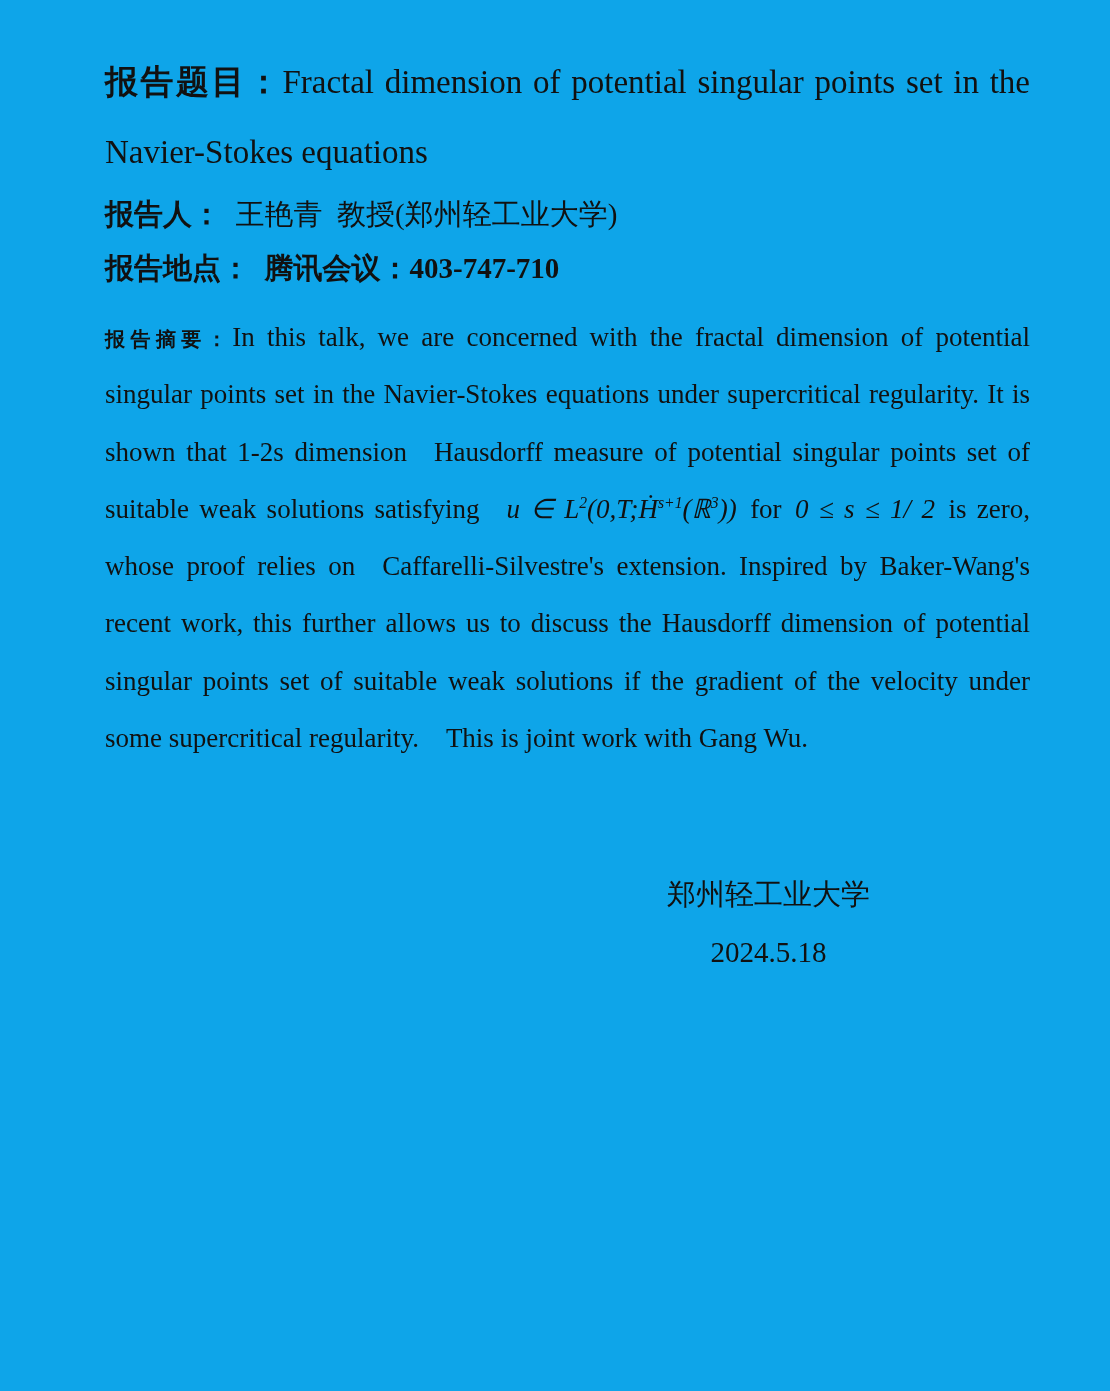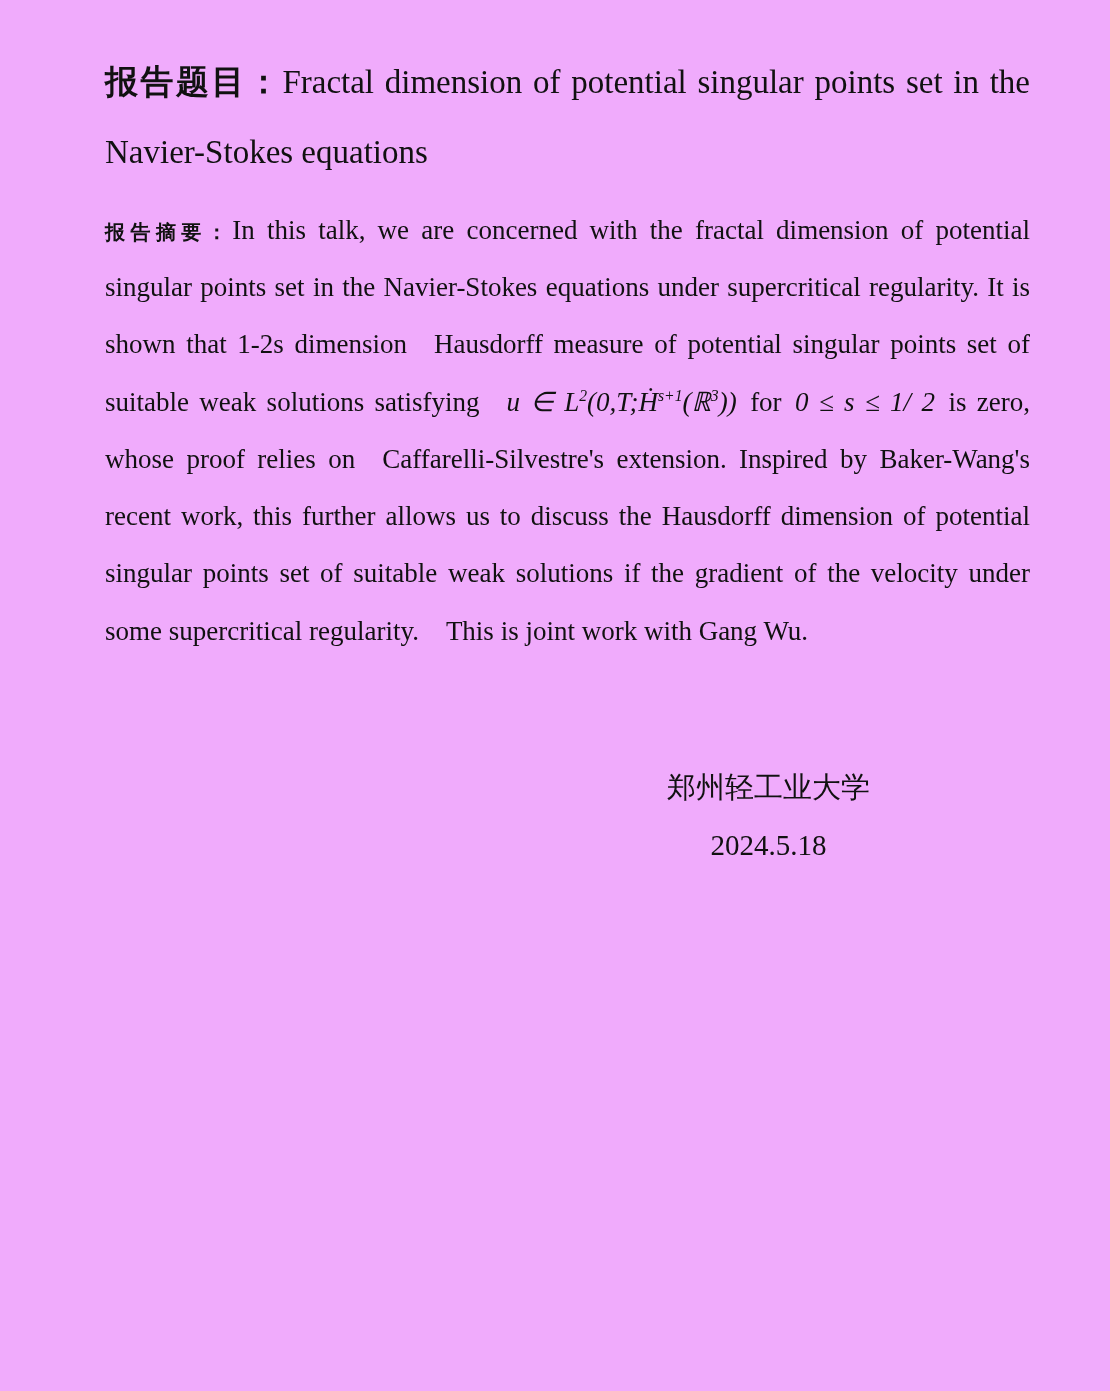--- a/index.html
+++ b/index.html
@@ -5,21 +5,21 @@
   html, body {
     margin: 0;
     padding: 0;
     background: #f6f6f6;
   }
   .page {
     position: relative;
     width: 1110px;
     height: 1391px;
     margin: 0 auto;
-    background: #f0abfc;
+    background: #0ea5e9;
     box-sizing: border-box;
     padding: 48px 80px 30px 105px;
     font-family: "Liberation Serif", "DejaVu Serif", serif;
     color: #111;
     overflow: hidden;
   }
   p { margin: 0; }
   .title {
     font-size: 33px;
     line-height: 2.12;
@@ -81,22 +81,28 @@
 </style>
 </head>
 <body>
 
 <div class="page">
 
   <p class="title">
     <span class="cn-bold">报告题目：</span><span>Fractal dimension of potential singular points set in the Navier-Stokes equations</span>
   </p>
 
+  <p class="info-line">
+    <span class="label">报告人：</span><span class="value"> 王艳青 教授(郑州轻工业大学)</span>
+  </p>
 
 
+  <p class="info-line">
+    <span class="label">报告地点：</span><span class="value bold"> 腾讯会议：403-747-710</span>
+  </p>
 
   <p class="abstract">
     <span class="label">报告摘要：</span><span>In this talk, we are concerned with the fractal dimension of potential singular points set in the Navier-Stokes equations under supercritical regularity. It is shown that 1-2s dimension Hausdorff measure of potential singular points set of suitable weak solutions satisfying </span><span class="math"><span>u ∈ L</span><sup>2</sup><span>(0,T;Ḣ</span><sup>s+1</sup><span>(ℝ</span><sup>3</sup><span>))</span></span><span> for </span><span class="math">0 ≤ s ≤ 1/ 2</span><span> is zero, whose proof relies on Caffarelli-Silvestre's extension. Inspired by Baker-Wang's recent work, this further allows us to discuss the Hausdorff dimension of potential singular points set of suitable weak solutions if the gradient of the velocity under some supercritical regularity. This is joint work with Gang Wu.</span>
   </p>
 
 
   <div class="footer">
     <p>郑州轻工业大学</p>
     <p>2024.5.18</p>
   </div>

